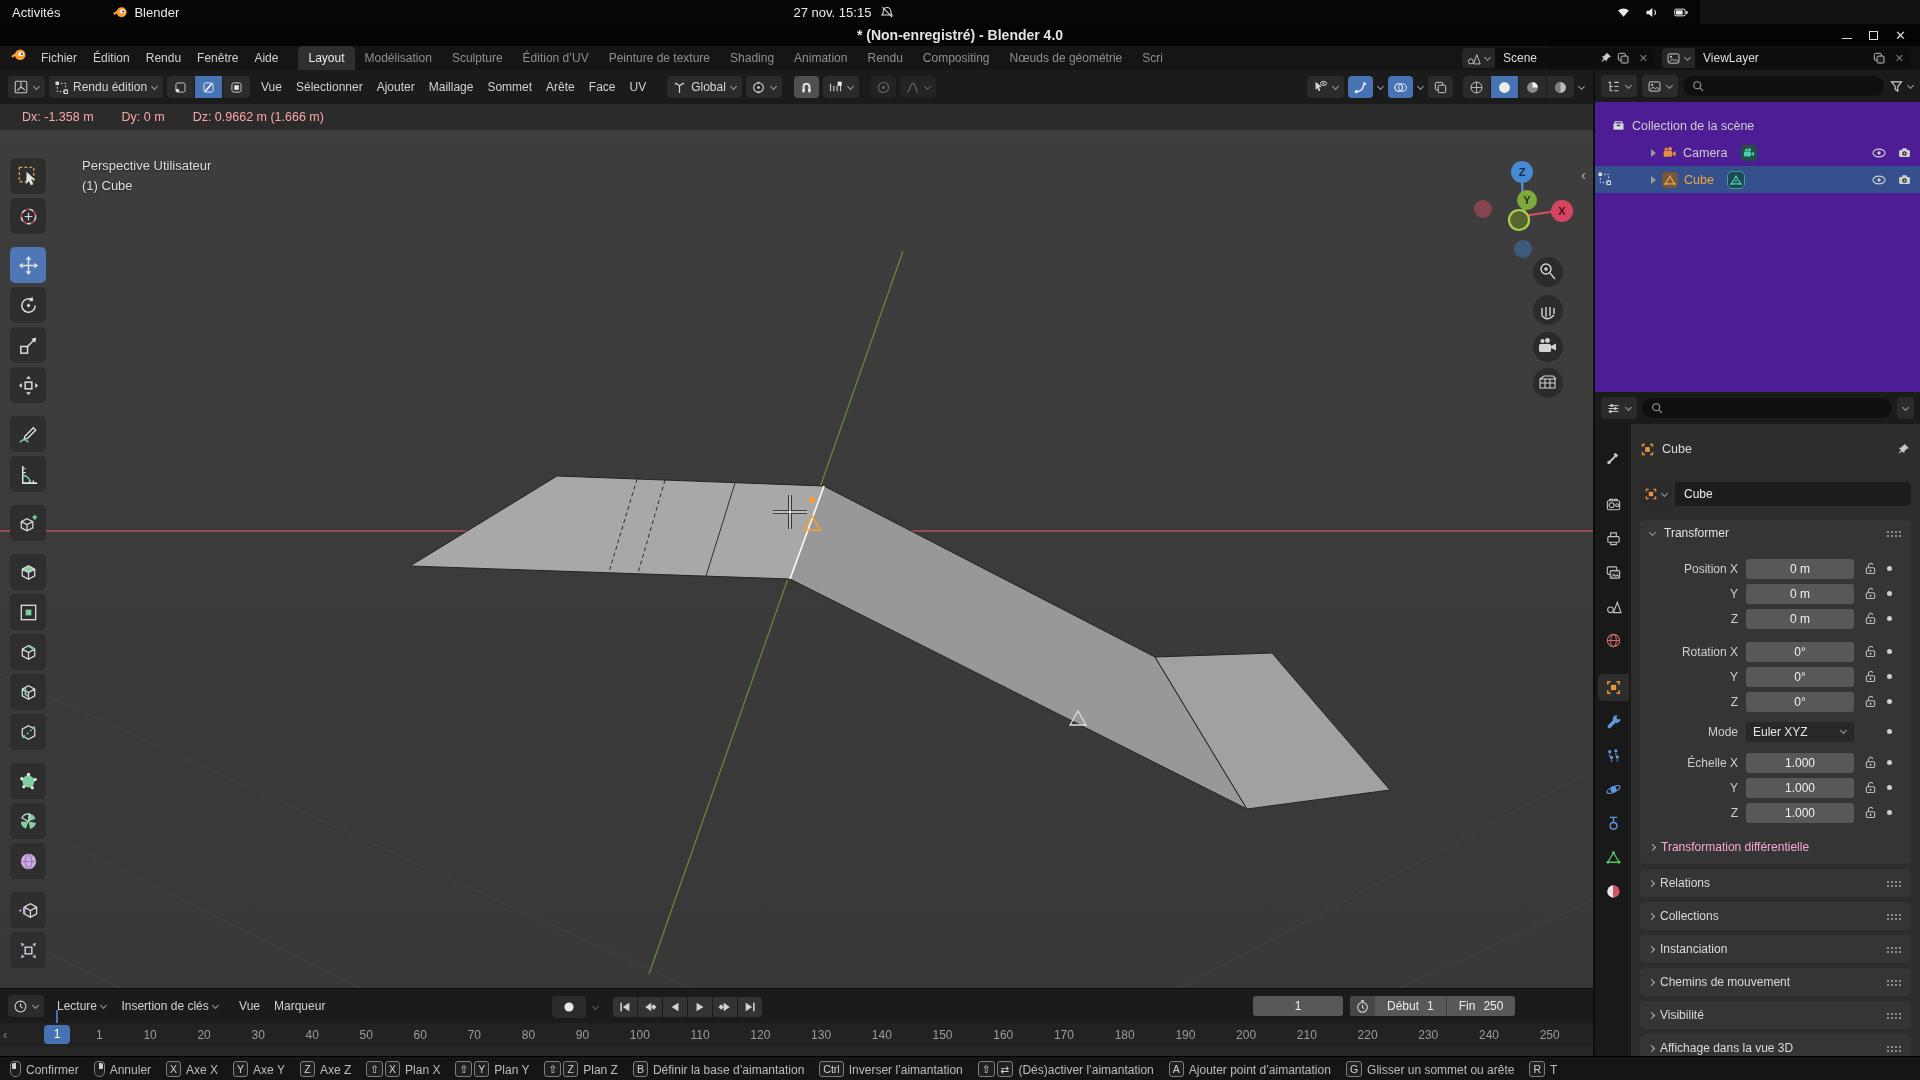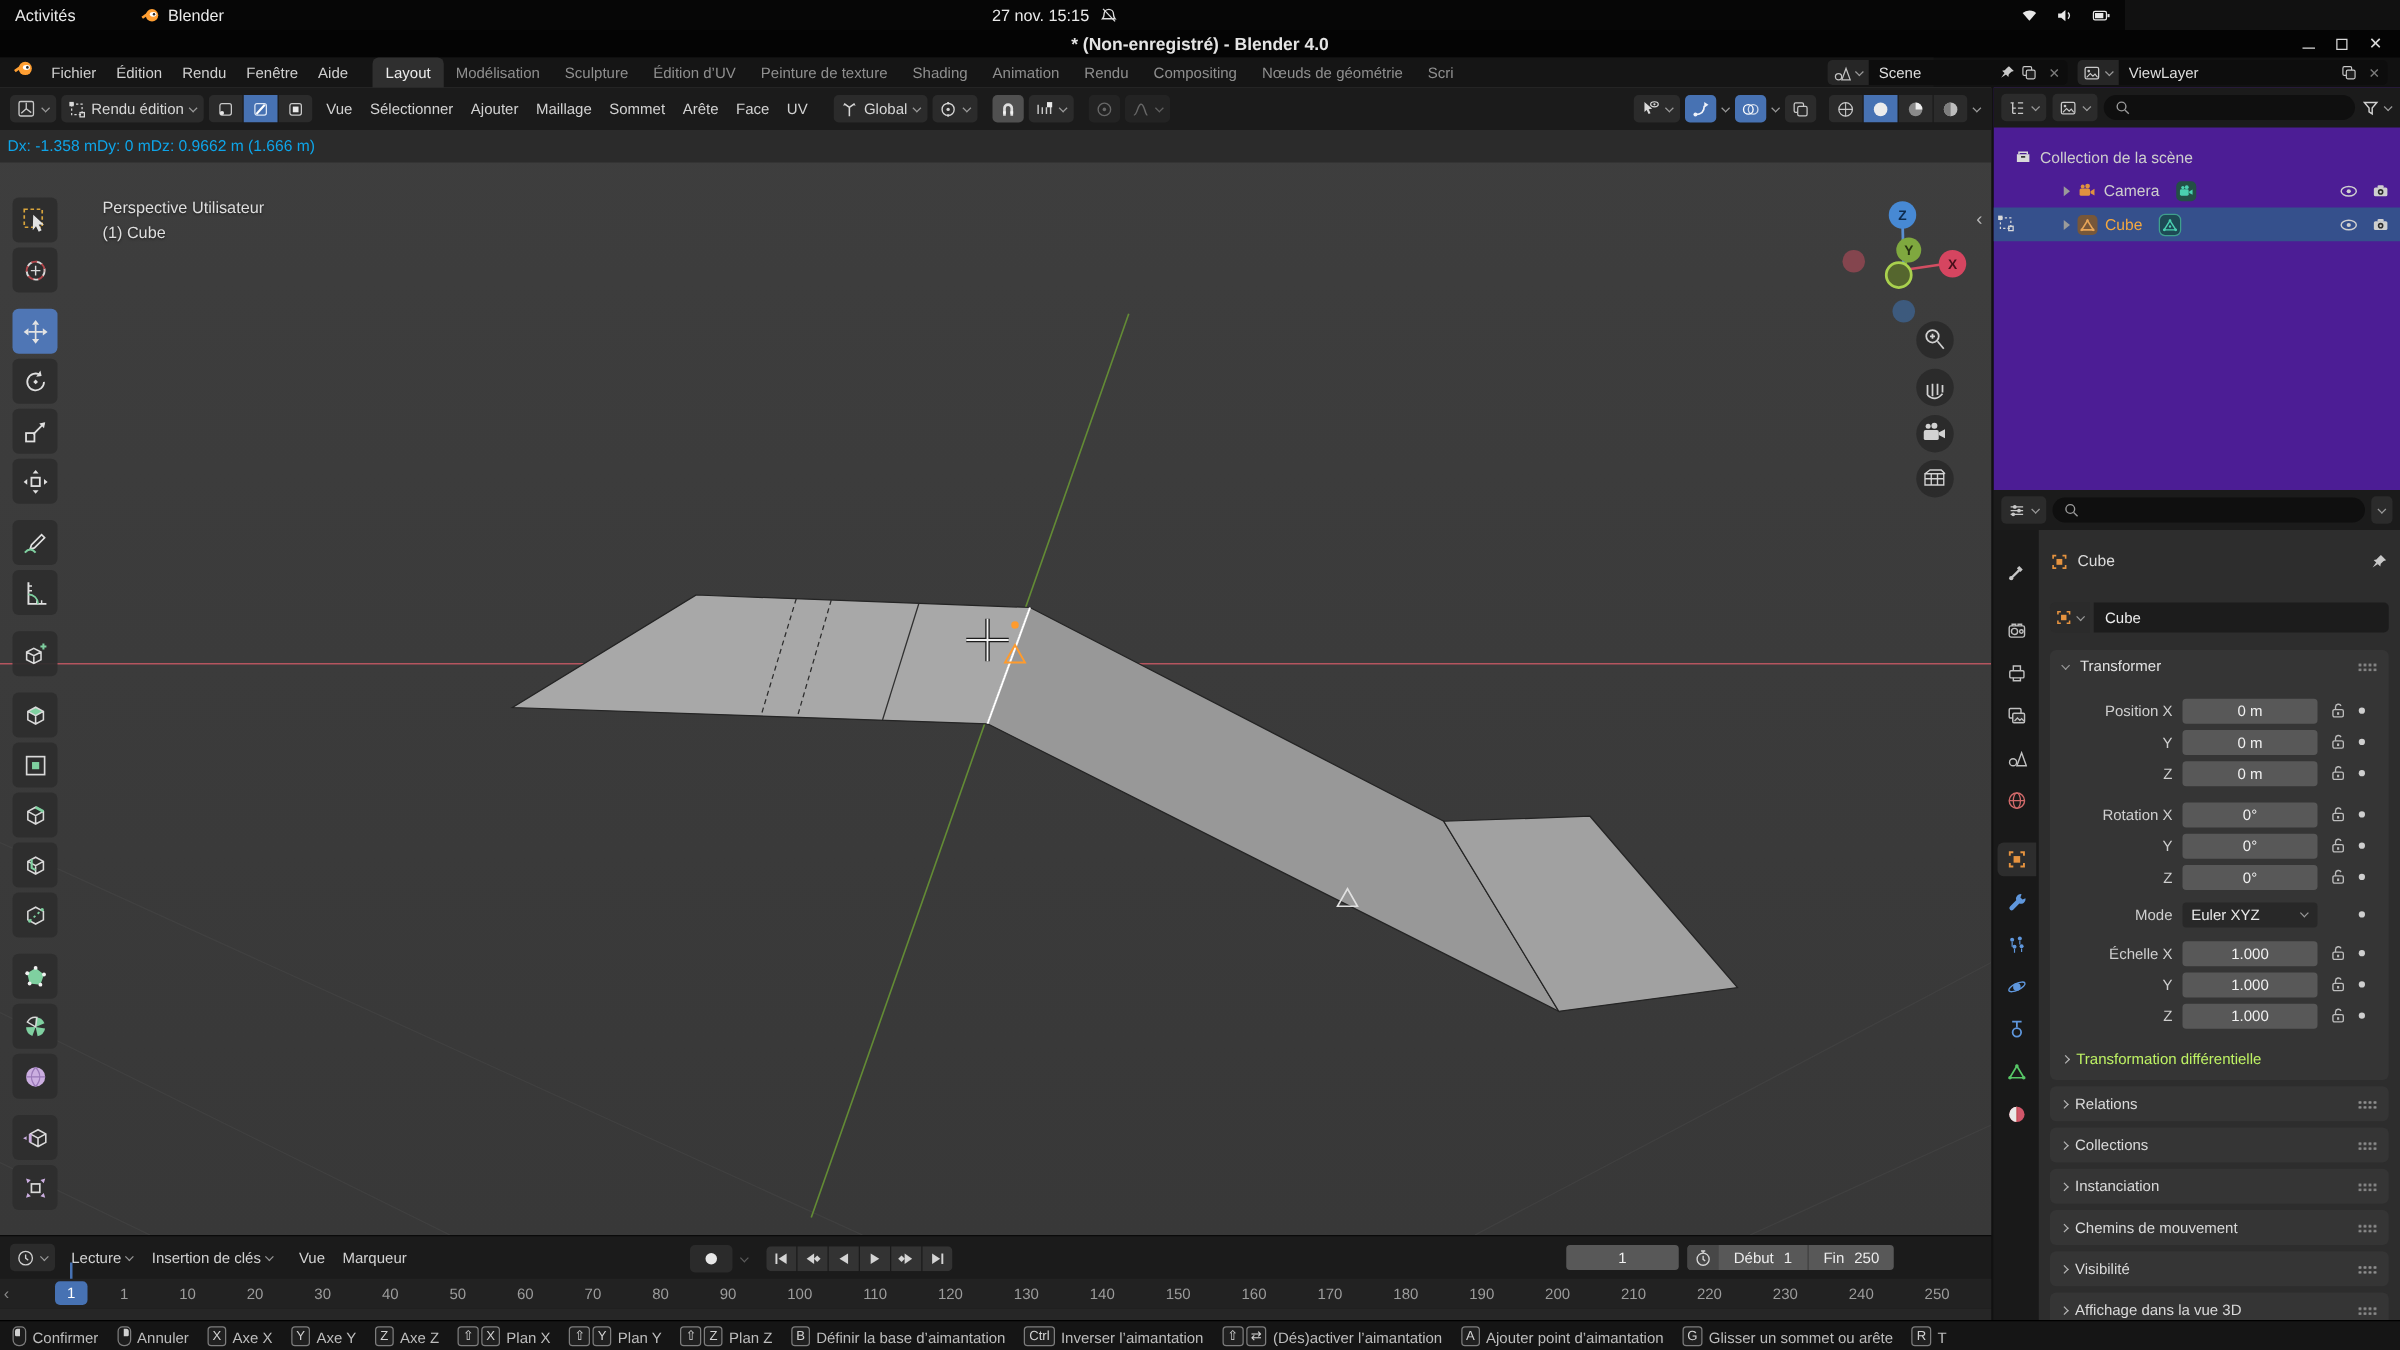--- a/index.html
+++ b/index.html
@@ -37,21 +37,21 @@
 #vp-header{position:relative;z-index:4;height:34px;background:#1b1b1b;display:flex;align-items:center;gap:4px;padding:0 8px}
 .hbtn{height:22px;background:#2b2b2b;border-radius:4px;display:flex;align-items:center;gap:4px;padding:0 5px;color:#d6d6d6;flex:none}
 .hbtn.blue{background:#4772b3}
 .hbtn.on{background:#505050}
 .hbtn.mut{opacity:.55}
 .menu2{padding:0 7px;color:#d2d2d2;flex:none}
 .seg{display:flex;border-radius:4px;overflow:hidden;flex:none}
 .seg .sb{width:27px;height:22px;background:#2b2b2b;display:flex;align-items:center;justify-content:center}
 .seg .sb+.sb{margin-left:1px}
 .seg .sb.active{background:#4772b3}
-#vp-strip{position:absolute;z-index:3;top:34px;left:0;right:0;height:26px;background:rgba(42,42,42,.95);display:flex;align-items:center;padding-left:6px;color:#0ea5e9;font-size:12.5px}
+#vp-strip{position:absolute;z-index:3;top:34px;left:0;right:0;height:26px;background:rgba(42,42,42,.95);display:flex;align-items:center;gap:28px;padding-left:22px;color:#fca5a5;font-size:12.5px}
 #vp-canvas{position:absolute;inset:0;z-index:1}
 #vp-labels{position:absolute;z-index:2;left:82px;top:86px;color:#dedede;font-size:13px;line-height:1.55;text-shadow:0 1px 2px rgba(0,0,0,.55)}
 #vp-toolbar{position:absolute;z-index:3;left:10px;top:88px;display:flex;flex-direction:column;gap:4px}
 .tbtn{width:36px;height:36px;background:rgba(45,45,45,.93);border-radius:5px;display:flex;align-items:center;justify-content:center;flex:none}
 .tbtn.active{background:#4f76b5}
 .tbtn.gap{margin-top:9px}
 .tbtn svg{width:23px;height:23px}
 
 #right-col{position:absolute;left:1594px;top:70px;width:326px;height:986px;background:#272727;border-left:1px solid #090909}
 #outliner{position:relative;height:322px;background:#4c1d95}
@@ -82,21 +82,21 @@
 #tpanel .phead{height:26px;display:flex;align-items:center;gap:7px;padding:0 9px;color:#e2e2e2}
 #tpanel .pbody{padding:12px 6px 0 2px}
 .prow{display:flex;align-items:center;height:21px;margin-bottom:4px}
 .prow .plabel{width:96px;text-align:right;margin-right:8px;color:#cfcfcf;white-space:nowrap}
 .prow .pfield{width:108px;height:20px;background:#585858;border-radius:3px;text-align:center;line-height:20px;color:#f1f1f1}
 .prow .pdrop{width:108px;height:20px;background:#282828;border-radius:3px;display:flex;align-items:center;justify-content:space-between;padding:0 7px;color:#e8e8e8}
 .prow svg.lk{width:15px;height:15px;margin-left:9px;flex:none}
 .prow .sp{width:15px;margin-left:9px;flex:none}
 .pdot{width:5px;height:5px;border-radius:50%;background:#cfcfcf;margin-left:9px;flex:none}
 .grot{margin-top:12px}.gmode{margin-top:9px}.gscale{margin-top:10px}
-.subp{margin-top:17px;display:flex;align-items:center;color:#bef264;padding-left:8px}
+.subp{margin-top:17px;display:flex;align-items:center;color:#f9a8d4;padding-left:8px}
 .ppanel{height:28px;background:#353535;border-radius:5px;margin-top:5px;display:flex;align-items:center;padding:0 9px;color:#dadada}
 .ppanel .dots{margin-left:auto}
 
 #timeline{position:absolute;left:0;top:988px;width:1593px;height:68px;background:#1b1b1b;border-top:1px solid #0a0a0a}
 #tl-head{position:relative;height:34px;display:flex;align-items:center;gap:6px;padding:0 8px}
 #tl-center{position:absolute;left:552px;top:7px;display:flex;gap:6px;align-items:center}
 .pgrp{display:flex;border-radius:4px;overflow:hidden}
 .pbtn{width:24px;height:20px;background:#333;display:flex;align-items:center;justify-content:center}
 .pbtn+.pbtn{margin-left:1px}
 .pbtn svg{width:14px;height:12px}

